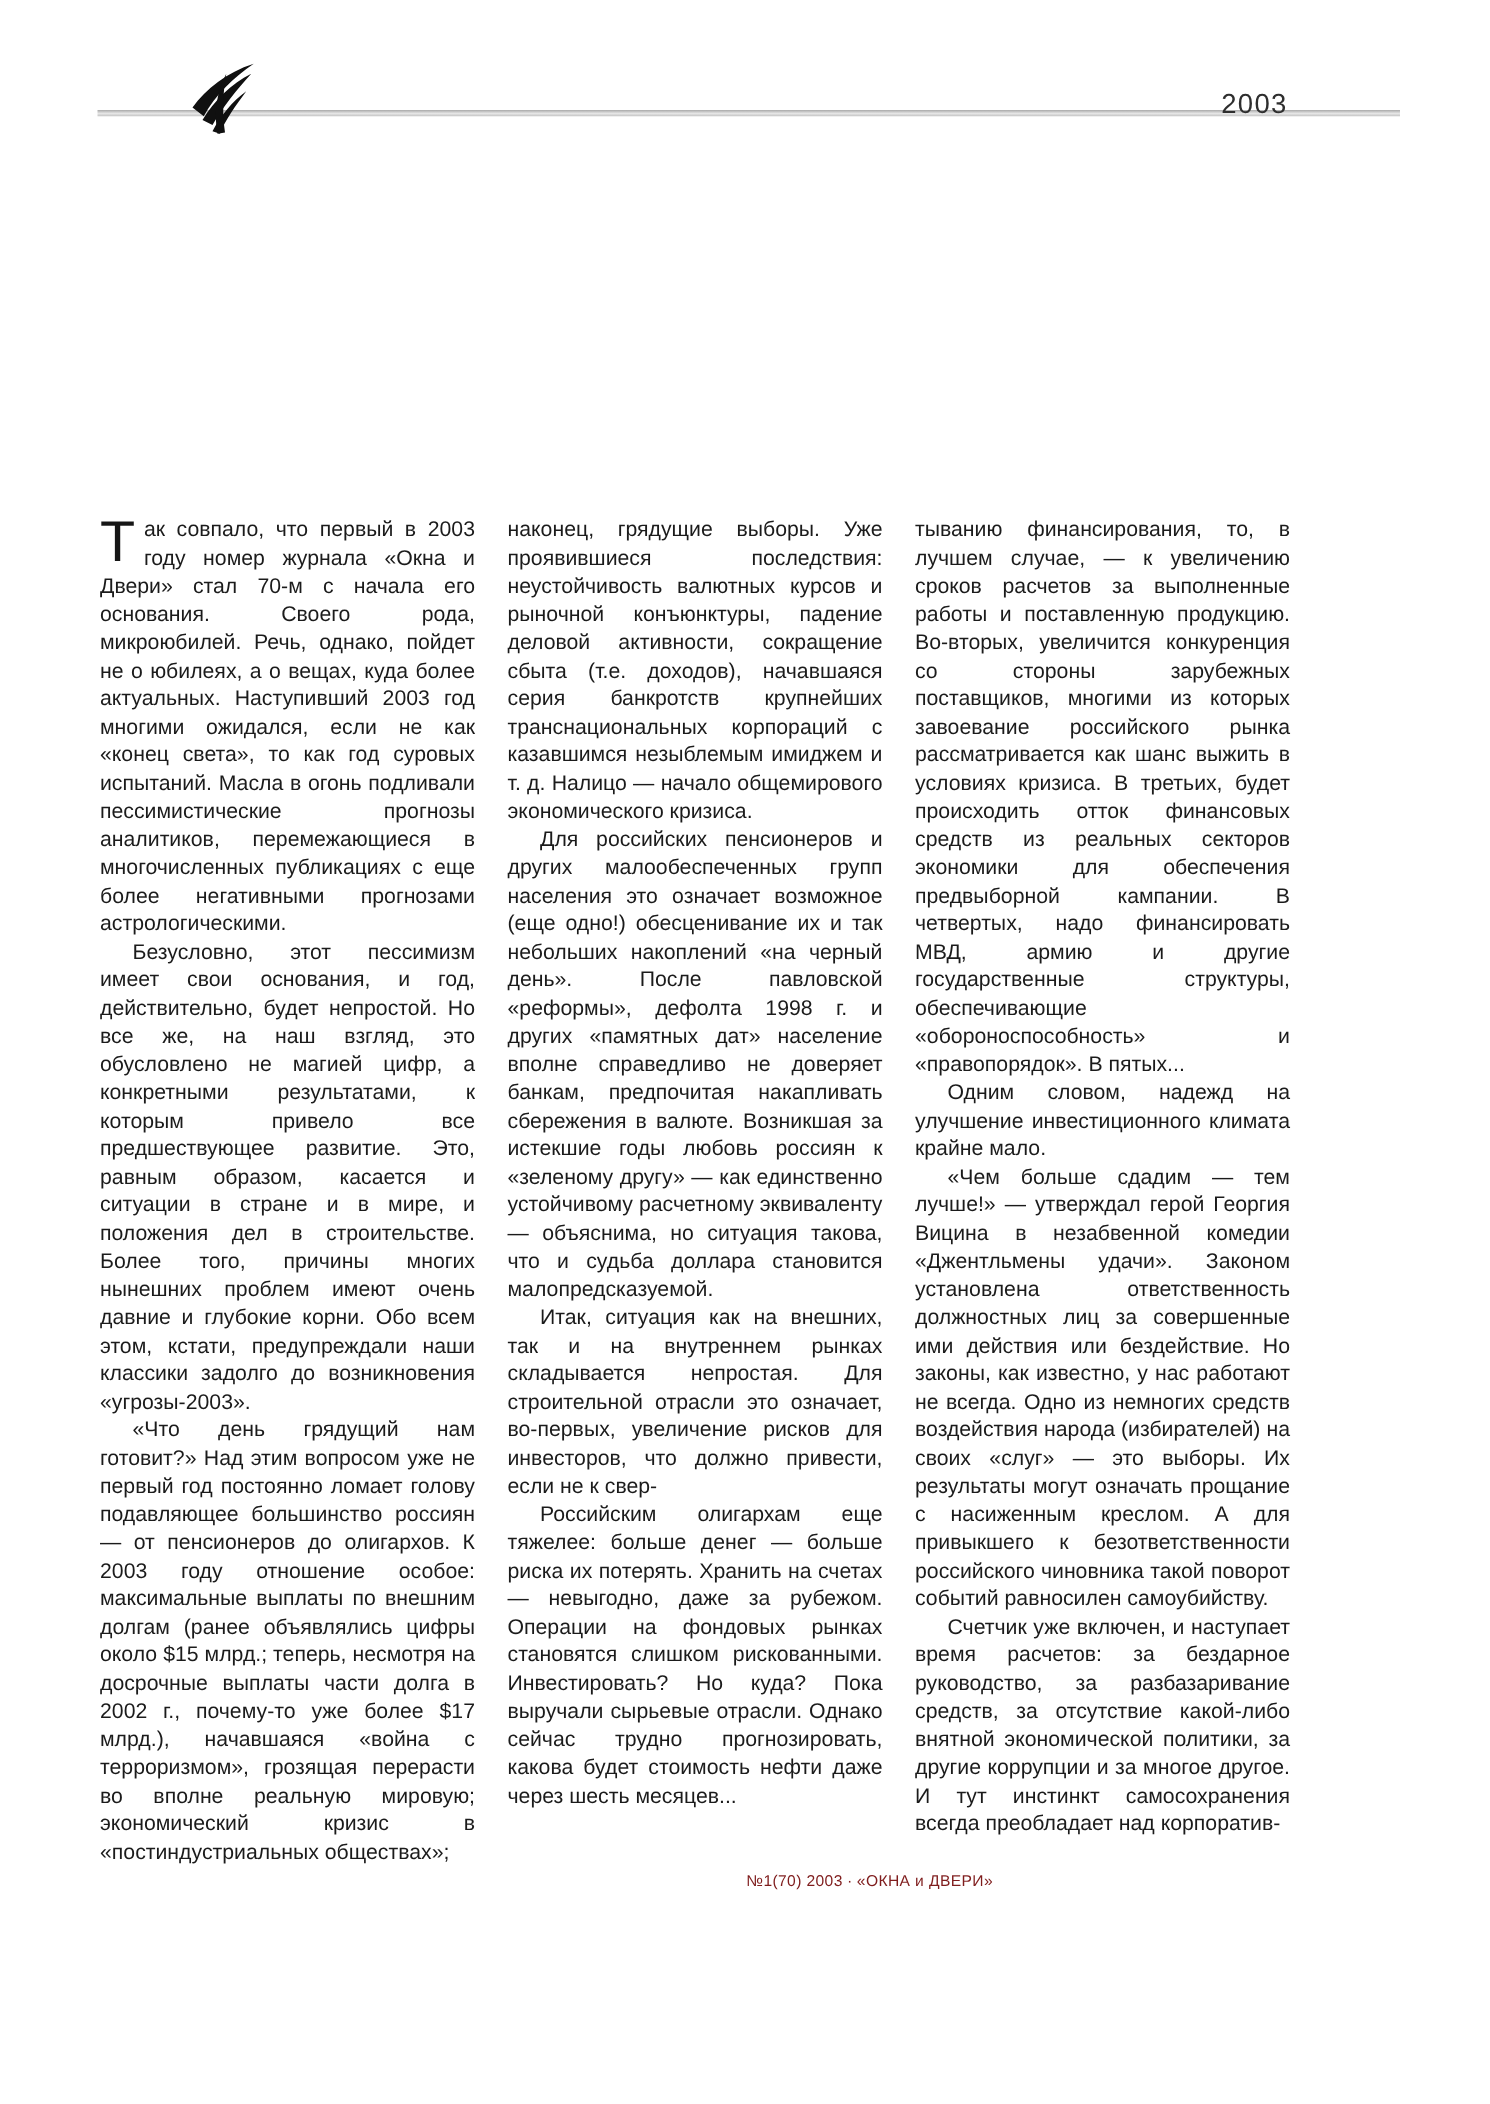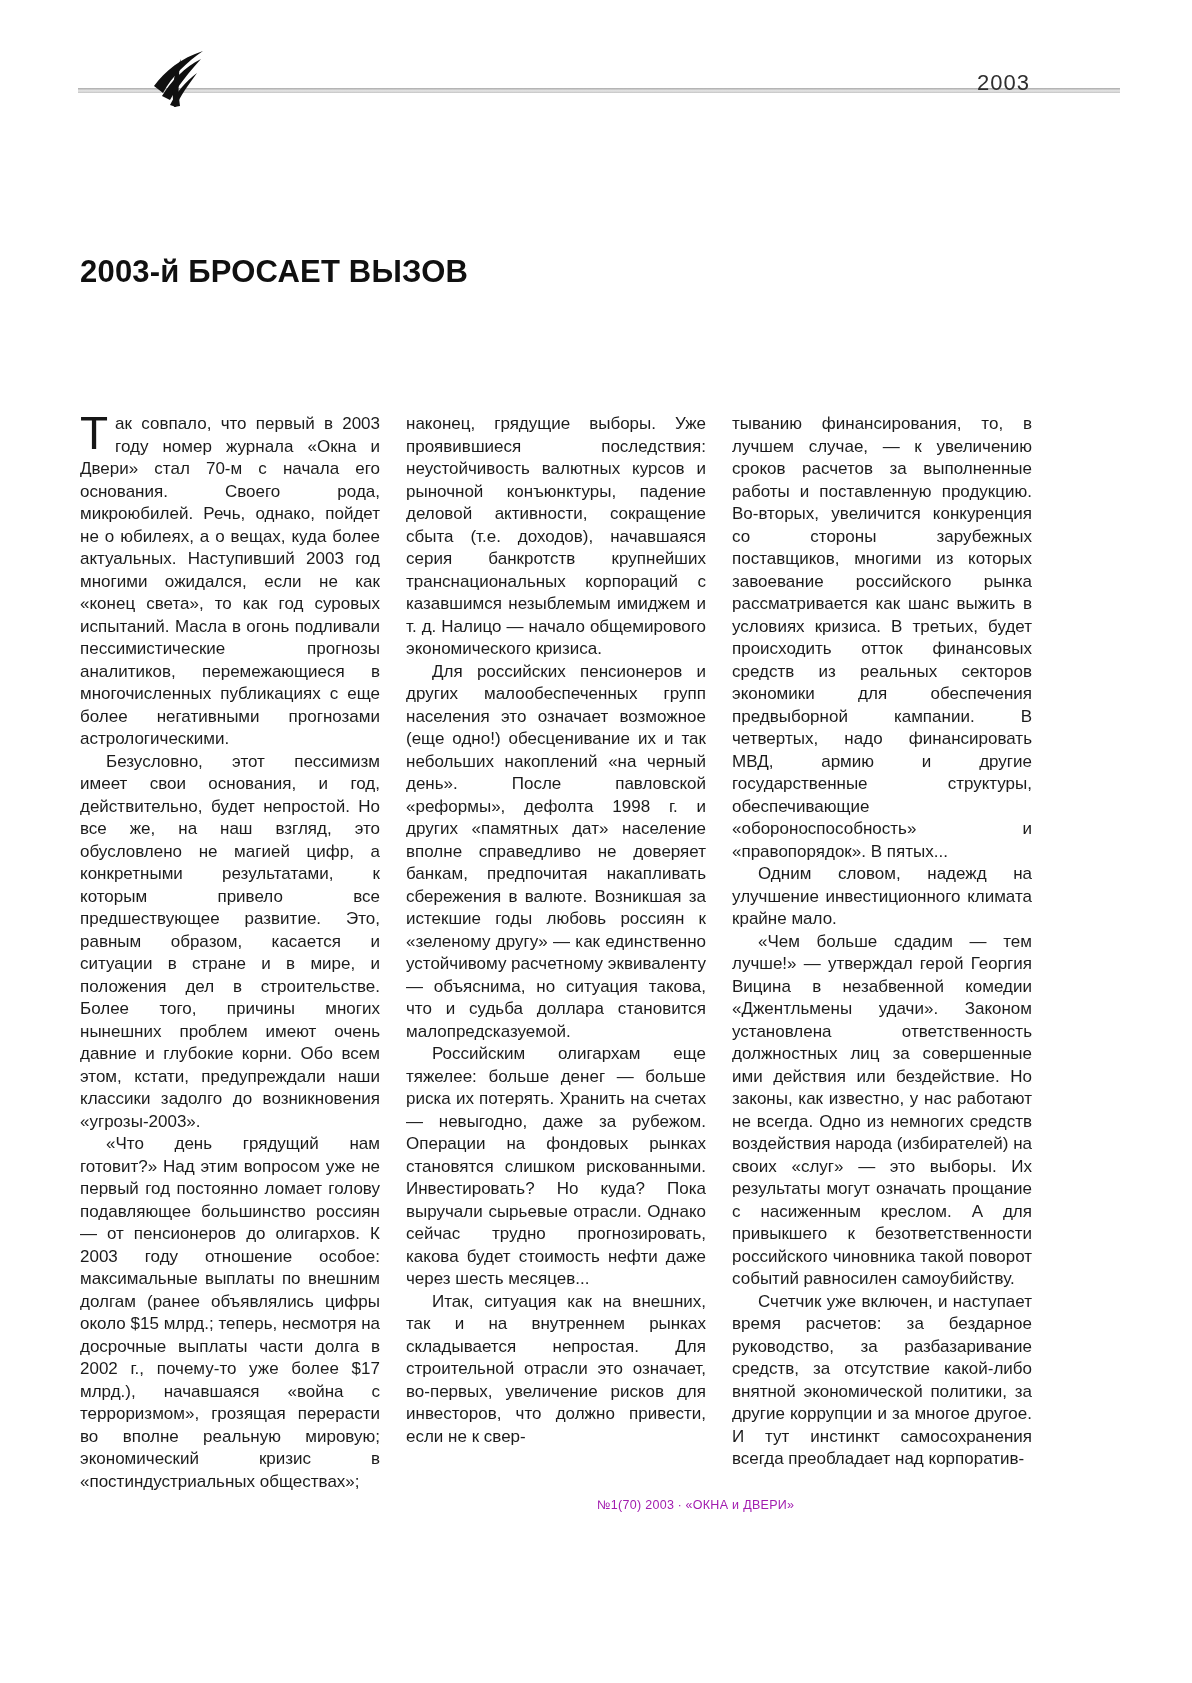--- a/index.html
+++ b/index.html
@@ -53,21 +53,21 @@
     float:left;
     font-size:46px; line-height:38px;
     padding:1px 7px 0 0;
     font-weight:400; color:#161616;
   }
   .lead { font-weight:normal; }
 
   
   .footer {
     position:absolute; left:597px; top:1498px;
-    font-size:12.5px; color:#a21caf;
+    font-size:12.5px; color:#7f1d1d;
     letter-spacing:0.3px;
   }
 </style>
 </head>
 <body>
 
 <div class="page">
 
   <div class="header-rule"></div>
 
@@ -77,35 +77,34 @@
         <path d="M4 36 C15 21 31 8 53 1 C37 12 22 26 13 43 Z"></path>
         <path d="M12 46 C21 31 35 17 51 9 C39 22 28 36 20 50 Z"></path>
         <path d="M20 55 C26 43 36 31 47 23 C39 34 30 46 26 57 Z"></path>
         <path d="M24 57 C21 41 23 24 31 9 C28 25 28 42 30 56 Z"></path>
       </g>
     </svg>
   </div>
 
   <div class="header-year">2003</div>
 
-  <h1 class="title">2003-й БРОСАЕТ ВЫЗОВ</h1>
 
   <main class="columns">
 
     <div class="col">
       <p class="first"><span class="dropcap">Т</span><span>ак совпало, что первый в 2003 году номер журнала «Окна и Двери» стал 70-м с начала его основания. Своего рода, микроюбилей. Речь, однако, пойдет не о юбилеях, а о вещах, куда более актуальных. Наступивший 2003 год многими ожидался, если не как «конец света», то как год суровых испытаний. Масла в огонь подливали пессимистические прогнозы аналитиков, перемежающиеся в многочисленных публикациях с еще более негативными прогнозами астрологическими.</span></p>
       <p><span>Безусловно, этот пессимизм имеет свои основания, и год, действительно, будет непростой. Но все же, на наш взгляд, это обусловлено не магией цифр, а конкретными результатами, к которым привело все предшествующее развитие. Это, равным образом, касается и ситуации в стране и в мире, и положения дел в строительстве. Более того, причины многих нынешних проблем имеют очень давние и глубокие корни. Обо всем этом, кстати, предупреждали наши классики задолго до возникновения «угрозы-2003».</span></p>
       <p><span class="lead">«Что день грядущий нам готовит?»</span><span> Над этим вопросом уже не первый год постоянно ломает голову подавляющее большинство россиян — от пенсионеров до олигархов. К 2003 году отношение особое: максимальные выплаты по внешним долгам (ранее объявлялись цифры около $15 млрд.; теперь, несмотря на досрочные выплаты части долга в 2002 г., почему-то уже более $17 млрд.), начавшаяся «война с терроризмом», грозящая перерасти во вполне реальную мировую; экономический кризис в «постиндустриальных обществах»;</span></p>
     </div>
 
     <div class="col">
       <p class="cont"><span>наконец, грядущие выборы. Уже проявившиеся последствия: неустойчивость валютных курсов и рыночной конъюнктуры, падение деловой активности, сокращение сбыта (т.е. доходов), начавшаяся серия банкротств крупнейших транснациональных корпораций с казавшимся незыблемым имиджем и т. д. Налицо — начало общемирового экономического кризиса.</span></p>
       <p><span>Для российских пенсионеров и других малообеспеченных групп населения это означает возможное (еще одно!) обесценивание их и так небольших накоплений «на черный день». После павловской «реформы», дефолта 1998 г. и других «памятных дат» население вполне справедливо не доверяет банкам, предпочитая накапливать сбережения в валюте. Возникшая за истекшие годы любовь россиян к «зеленому другу» — как единственно устойчивому расчетному эквиваленту — объяснима, но ситуация такова, что и судьба доллара становится малопредсказуемой.</span></p>
+      <p><span>Итак, ситуация как на внешних, так и на внутреннем рынках складывается непростая. Для строительной отрасли это означает, во-первых, увеличение рисков для инвесторов, что должно привести, если не к свер-</span></p>
       <p><span>Российским олигархам еще тяжелее: больше денег — больше риска их потерять. Хранить на счетах — невыгодно, даже за рубежом. Операции на фондовых рынках становятся слишком рискованными. Инвестировать? Но куда? Пока выручали сырьевые отрасли. Однако сейчас трудно прогнозировать, какова будет стоимость нефти даже через шесть месяцев...</span></p>
-      <p><span>Итак, ситуация как на внешних, так и на внутреннем рынках складывается непростая. Для строительной отрасли это означает, во-первых, увеличение рисков для инвесторов, что должно привести, если не к свер-</span></p>
     </div>
 
     <div class="col">
       <p class="cont"><span>тыванию финансирования, то, в лучшем случае, — к увеличению сроков расчетов за выполненные работы и поставленную продукцию. Во-вторых, увеличится конкуренция со стороны зарубежных поставщиков, многими из которых завоевание российского рынка рассматривается как шанс выжить в условиях кризиса. В третьих, будет происходить отток финансовых средств из реальных секторов экономики для обеспечения предвыборной кампании. В четвертых, надо финансировать МВД, армию и другие государственные структуры, обеспечивающие «обороноспособность» и «правопорядок». В пятых...</span></p>
       <p><span>Одним словом, надежд на улучшение инвестиционного климата крайне мало.</span></p>
       <p><span class="lead">«Чем больше сдадим — тем лучше!»</span><span> — утверждал герой Георгия Вицина в незабвенной комедии «Джентльмены удачи». Законом установлена ответственность должностных лиц за совершенные ими действия или бездействие. Но законы, как известно, у нас работают не всегда. Одно из немногих средств воздействия народа (избирателей) на своих «слуг» — это выборы. Их результаты могут означать прощание с насиженным креслом. А для привыкшего к безответственности российского чиновника такой поворот событий равносилен самоубийству.</span></p>
       <p><span>Счетчик уже включен, и наступает время расчетов: за бездарное руководство, за разбазаривание средств, за отсутствие какой-либо внятной экономической политики, за другие коррупции и за многое другое. И тут инстинкт самосохранения всегда преобладает над корпоратив-</span></p>
     </div>
 
   </main>

